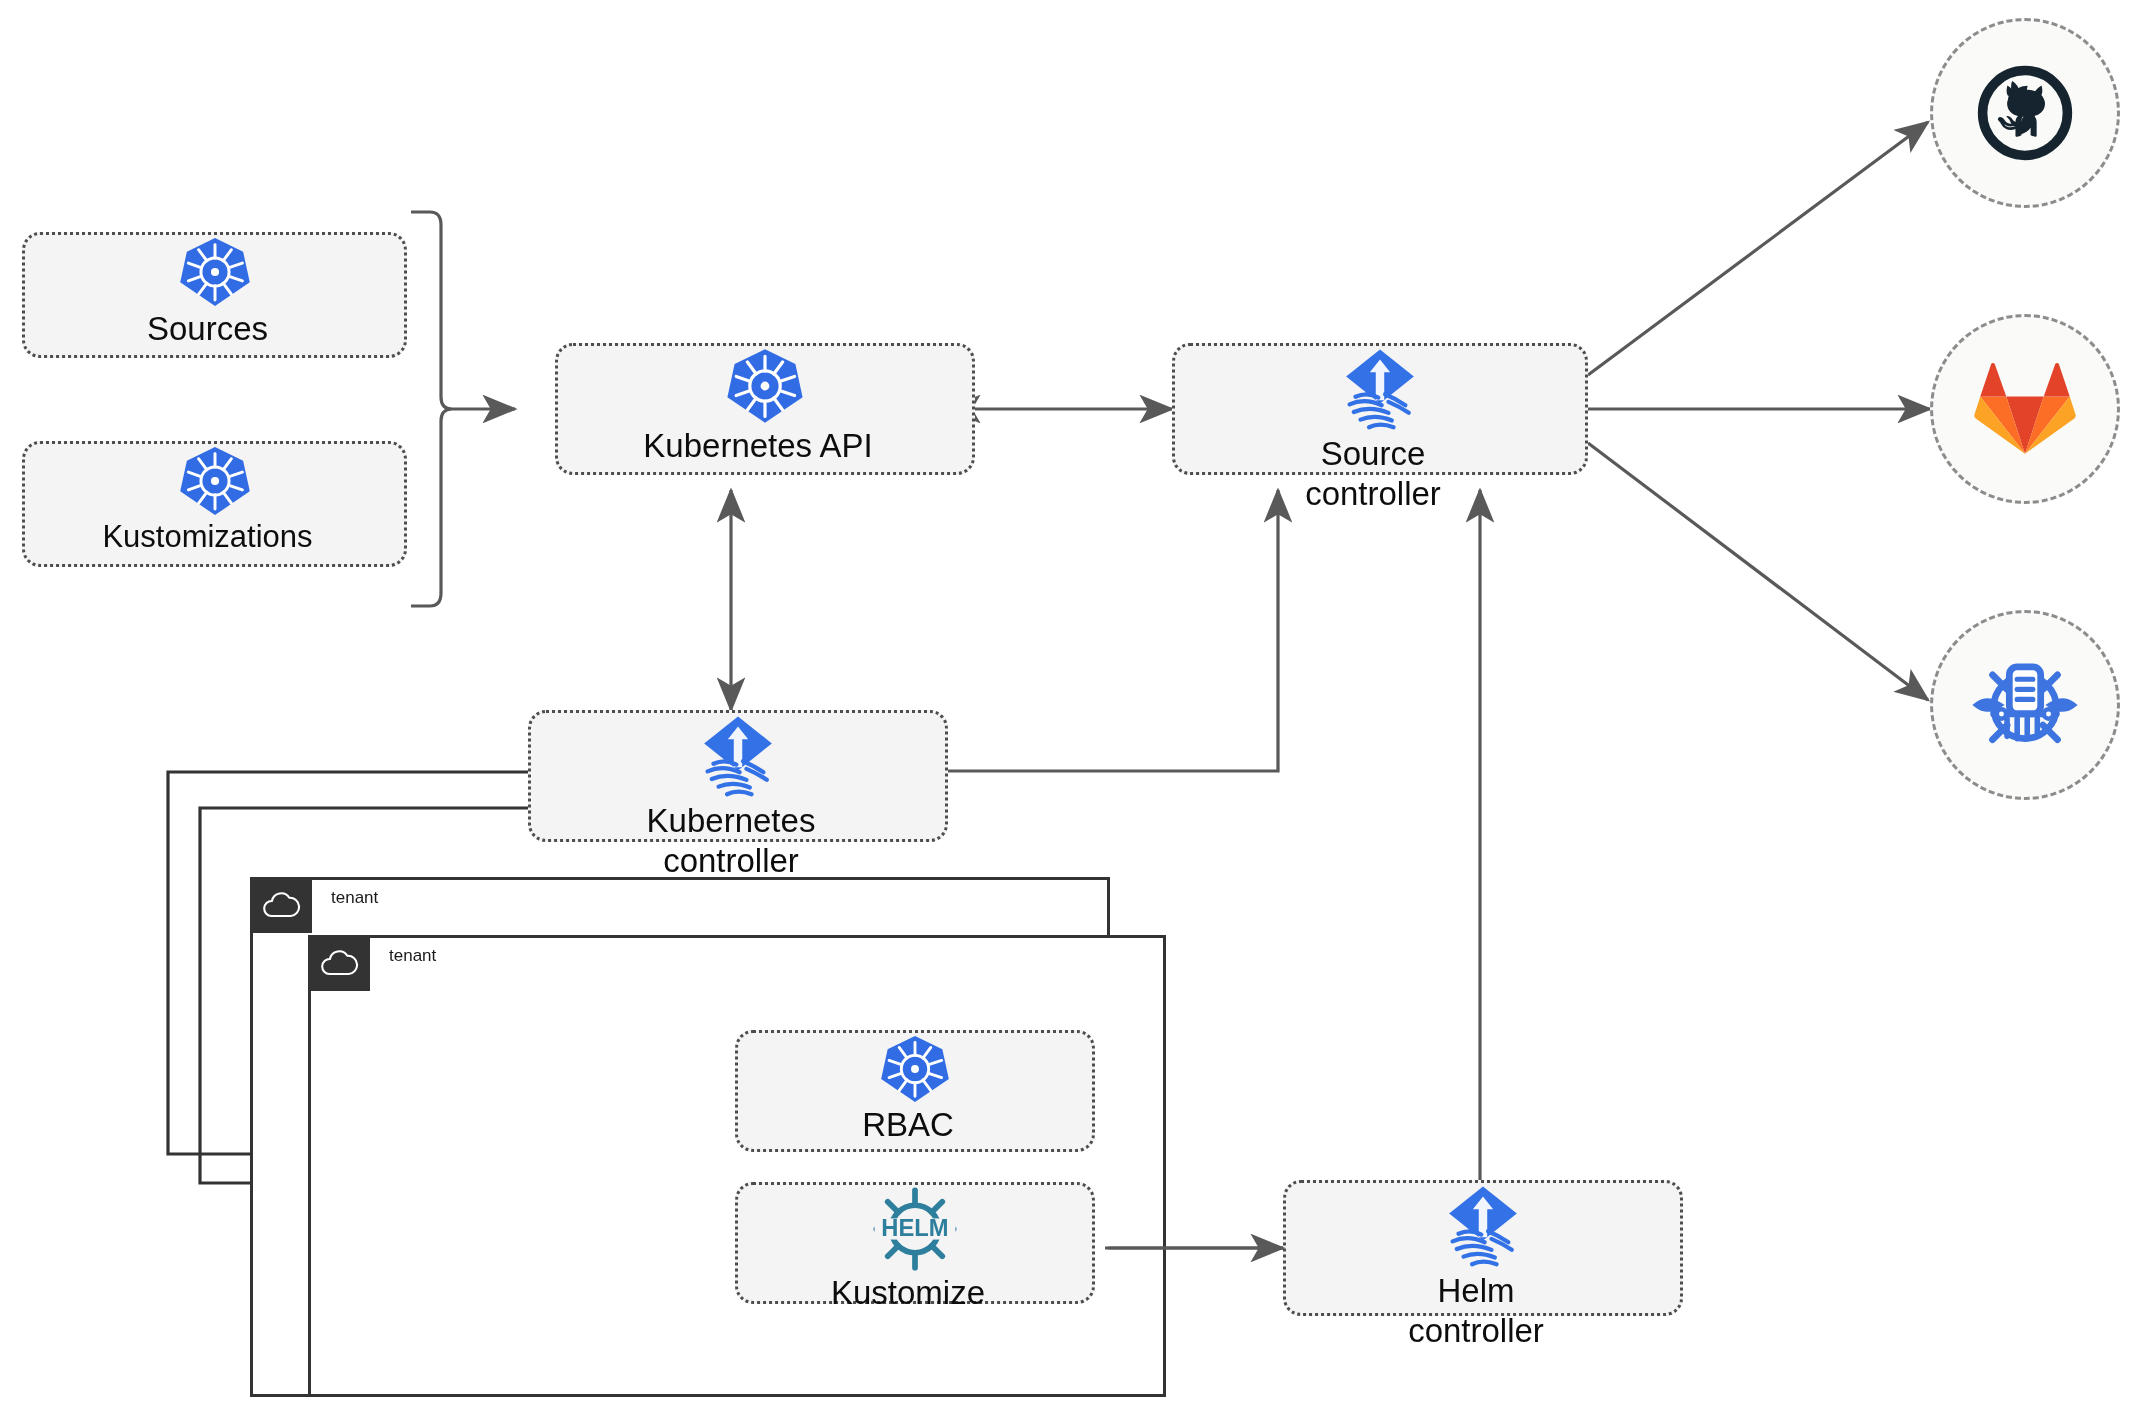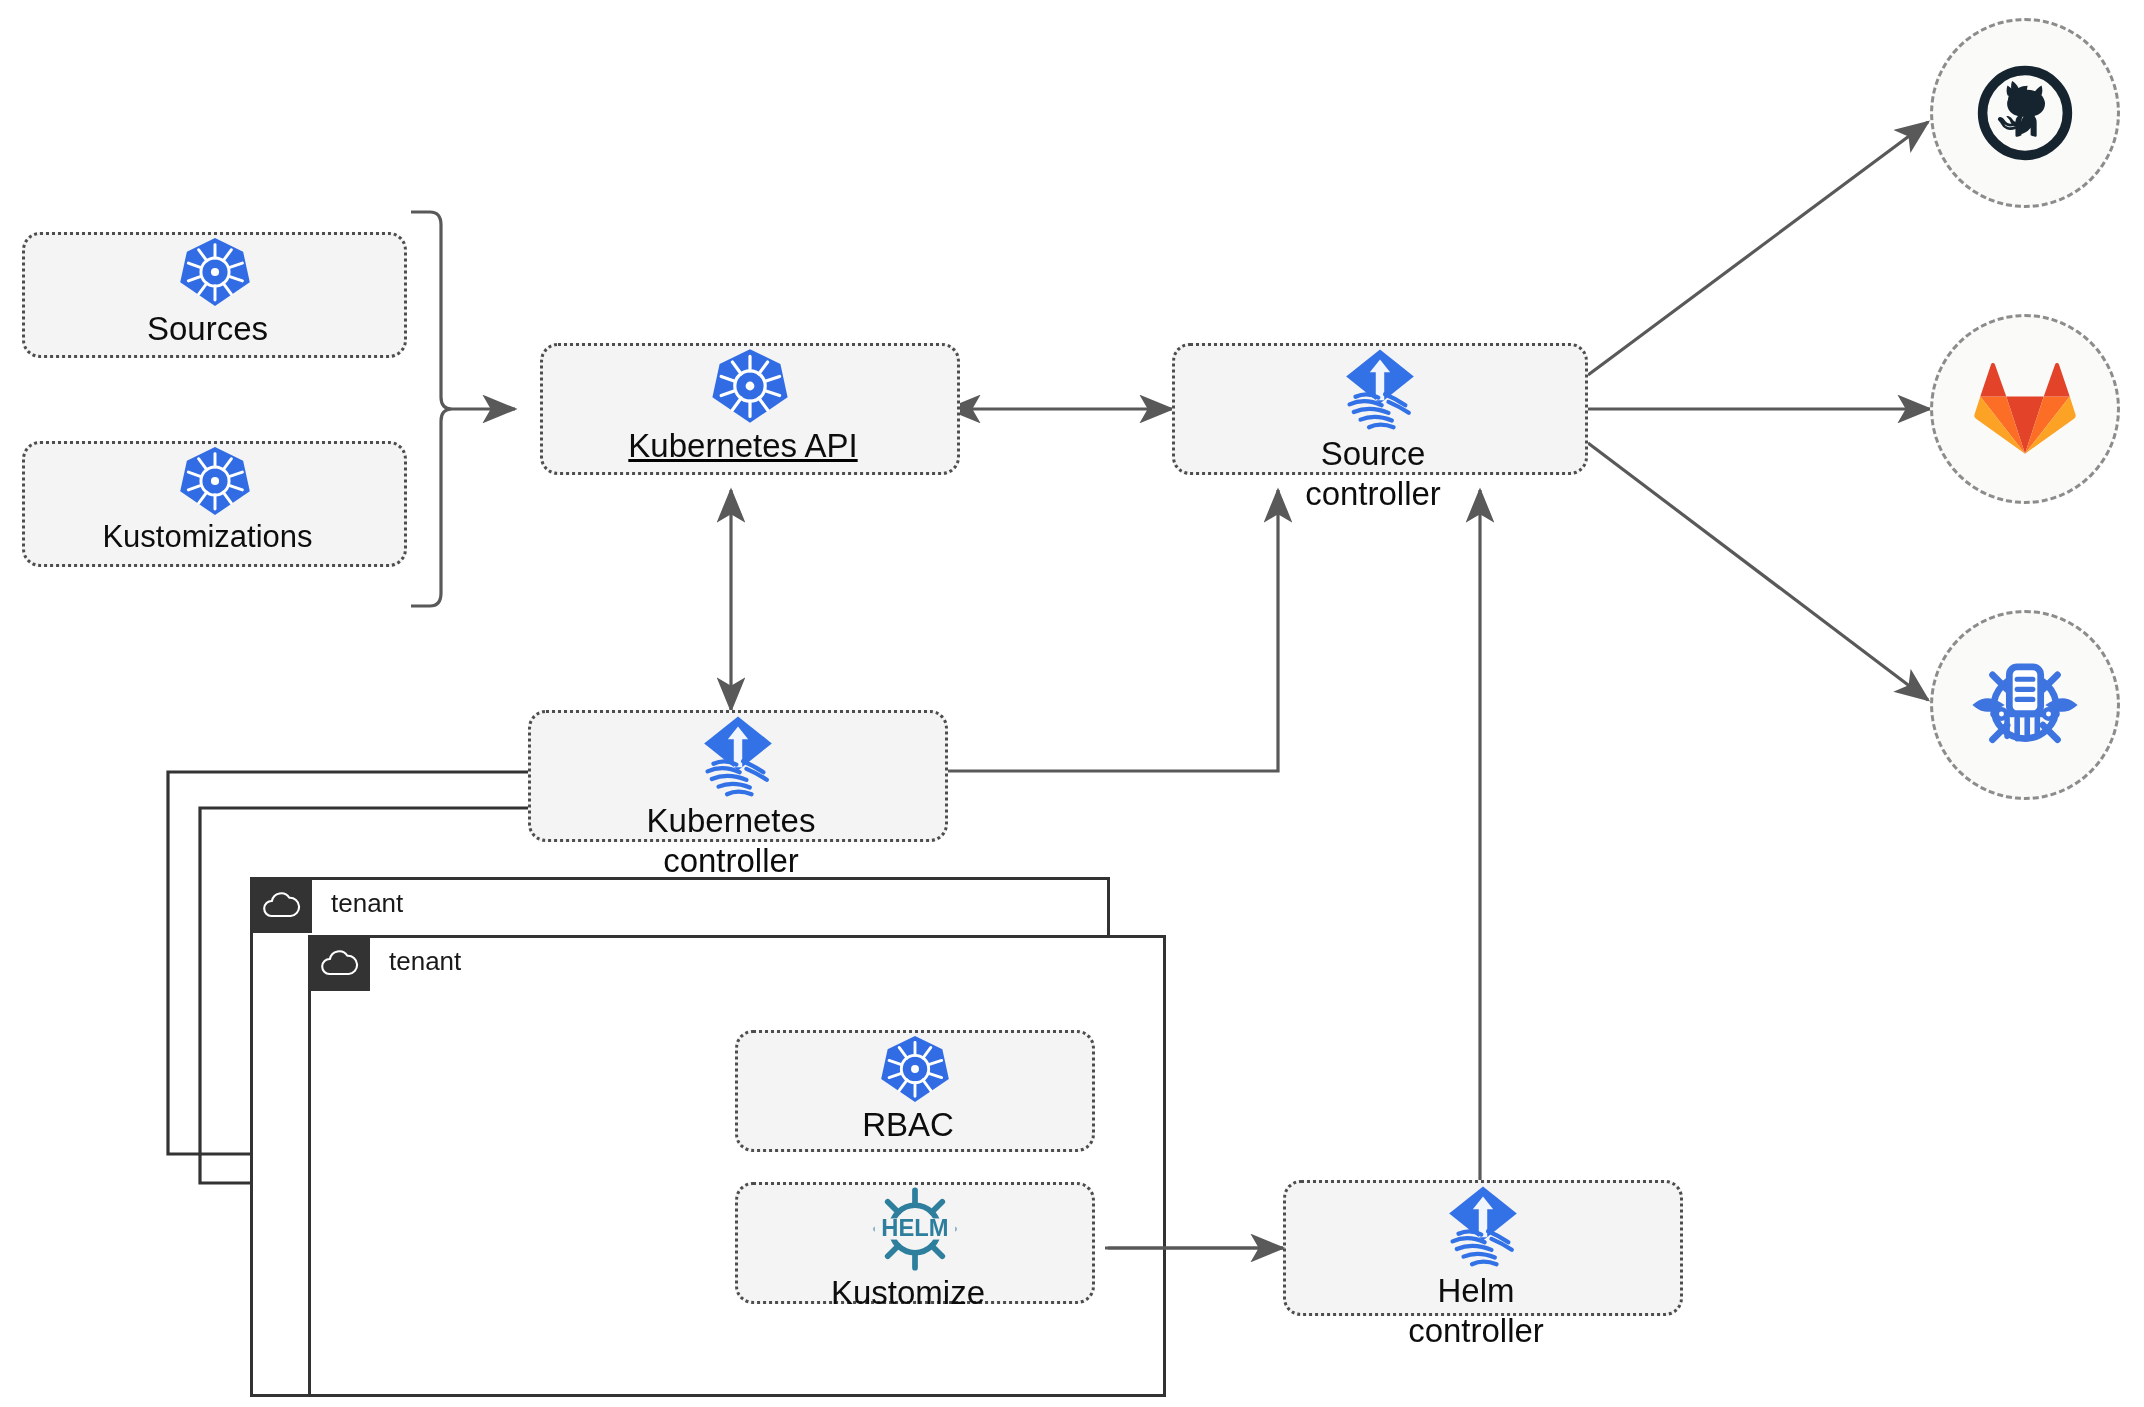--- a/index.html
+++ b/index.html
@@ -58,21 +58,21 @@
   .tenant .tab{
     position:absolute;left:-3px;top:-3px;
     height:56px;
     background:#333333;
     display:flex;align-items:center;justify-content:center;
     width:62px;
   }
   .tenant .tname{
     position:absolute;
     top:8px;
-    font-size:26px;
+    font-size:17px;
     color:#1a1a1a;
   }
 
   svg.lines{position:absolute;left:0;top:0;width:2144px;height:1407px;overflow:visible;z-index:2;pointer-events:none;}
   svg.lines-top{z-index:8;}
   .ln{stroke:#595959;stroke-width:3.2;fill:none;}
   .ln-dark{stroke:#333333;stroke-width:3.2;fill:none;}
 </style>
 </head>
 <body>
@@ -160,21 +160,21 @@
         <g fill="none" stroke="#ffffff" stroke-width="4" stroke-linecap="round">
           <circle cx="50" cy="50" r="19"></circle>
           <path d="M50 13 L50 31 M50 69 L50 88 M14 38 L31 44 M69 56 L87 62 M28 80 L39 65 M61 35 L72 20 M28 20 L39 35 M61 65 L72 80 M14 62 L31 56 M69 44 L87 38"></path>
         </g>
         <circle cx="50" cy="50" r="5.5" fill="#ffffff"></circle>
       </svg>
     </div>
     <div class="lbl" style="font-size:31px;">Kustomizations</div>
   </div>
 
-  <div class="node" style="left:540px; top:343px; width:420px; height:132px;text-decoration:underline;">
+  <div class="node" style="left:555px; top:343px; width:420px; height:132px;">
     <div class="ico" style="width:120px;">
       <svg width="80" height="80" viewBox="0 0 100 100">
         <path d="M50 4 L88 22.5 L97 64 L50 96 L3 64 L12 22.5 Z" fill="#326CE5"></path>
         <g fill="none" stroke="#ffffff" stroke-width="4" stroke-linecap="round">
           <circle cx="50" cy="50" r="19"></circle>
           <path d="M50 13 L50 31 M50 69 L50 88 M14 38 L31 44 M69 56 L87 62 M28 80 L39 65 M61 35 L72 20 M28 20 L39 35 M61 65 L72 80 M14 62 L31 56 M69 44 L87 38"></path>
         </g>
         <circle cx="50" cy="50" r="5.5" fill="#ffffff"></circle>
       </svg>
     </div>

